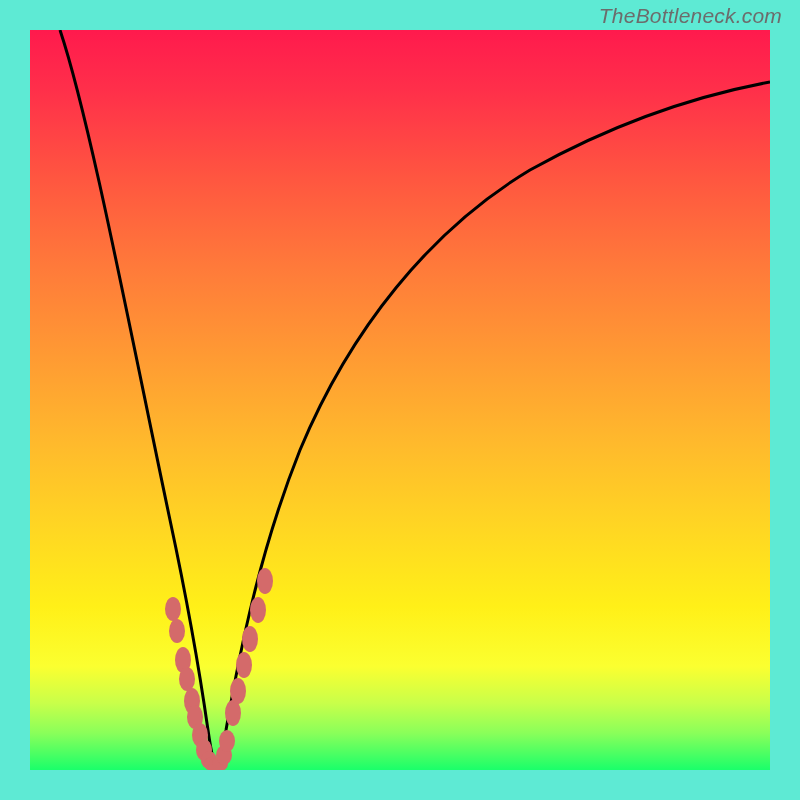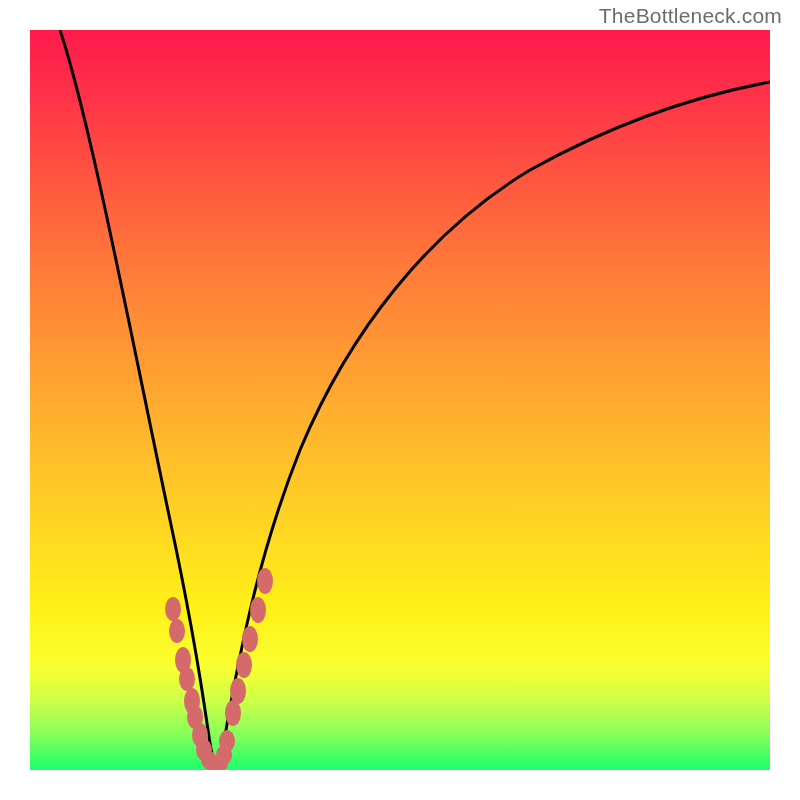--- a/index.html
+++ b/index.html
@@ -10,21 +10,22 @@
     background: #000;
     overflow: hidden;
     font-family: Arial, Helvetica, sans-serif;
   }
   .frame {
     position: absolute;
     top: 0;
     left: 0;
     width: 800px;
     height: 800px;
-    background: #ffffff;
+    background: #5eead4;
+    font-style: italic;
   }
   .plot {
     position: absolute;
     top: 30px;
     left: 30px;
     width: 740px;
     height: 740px;
     background: linear-gradient(to bottom,
       #ff1a4d 0%,
       #ff2f4a 8%,

